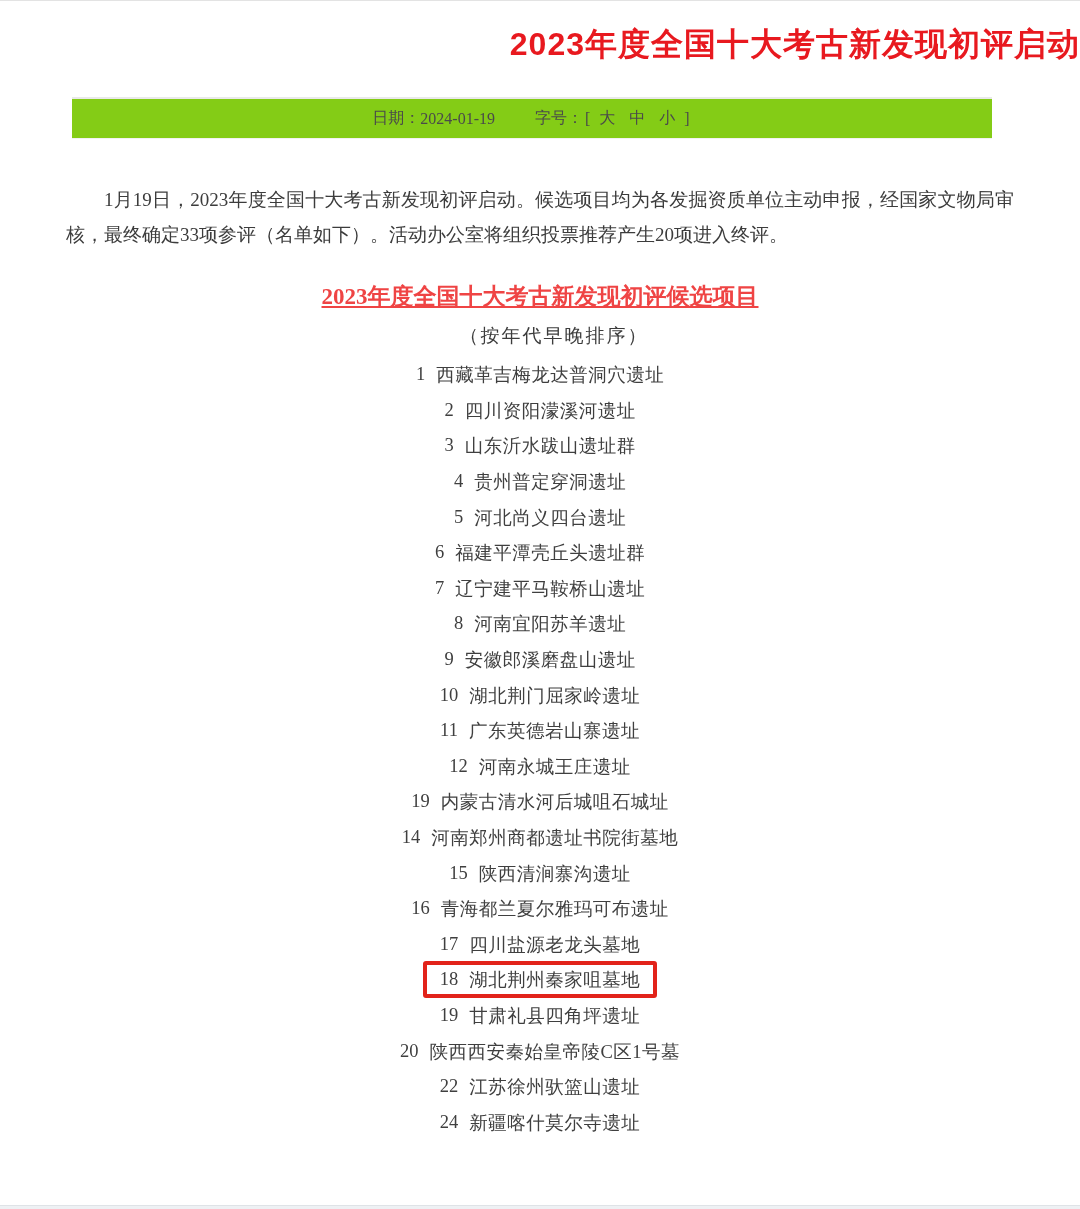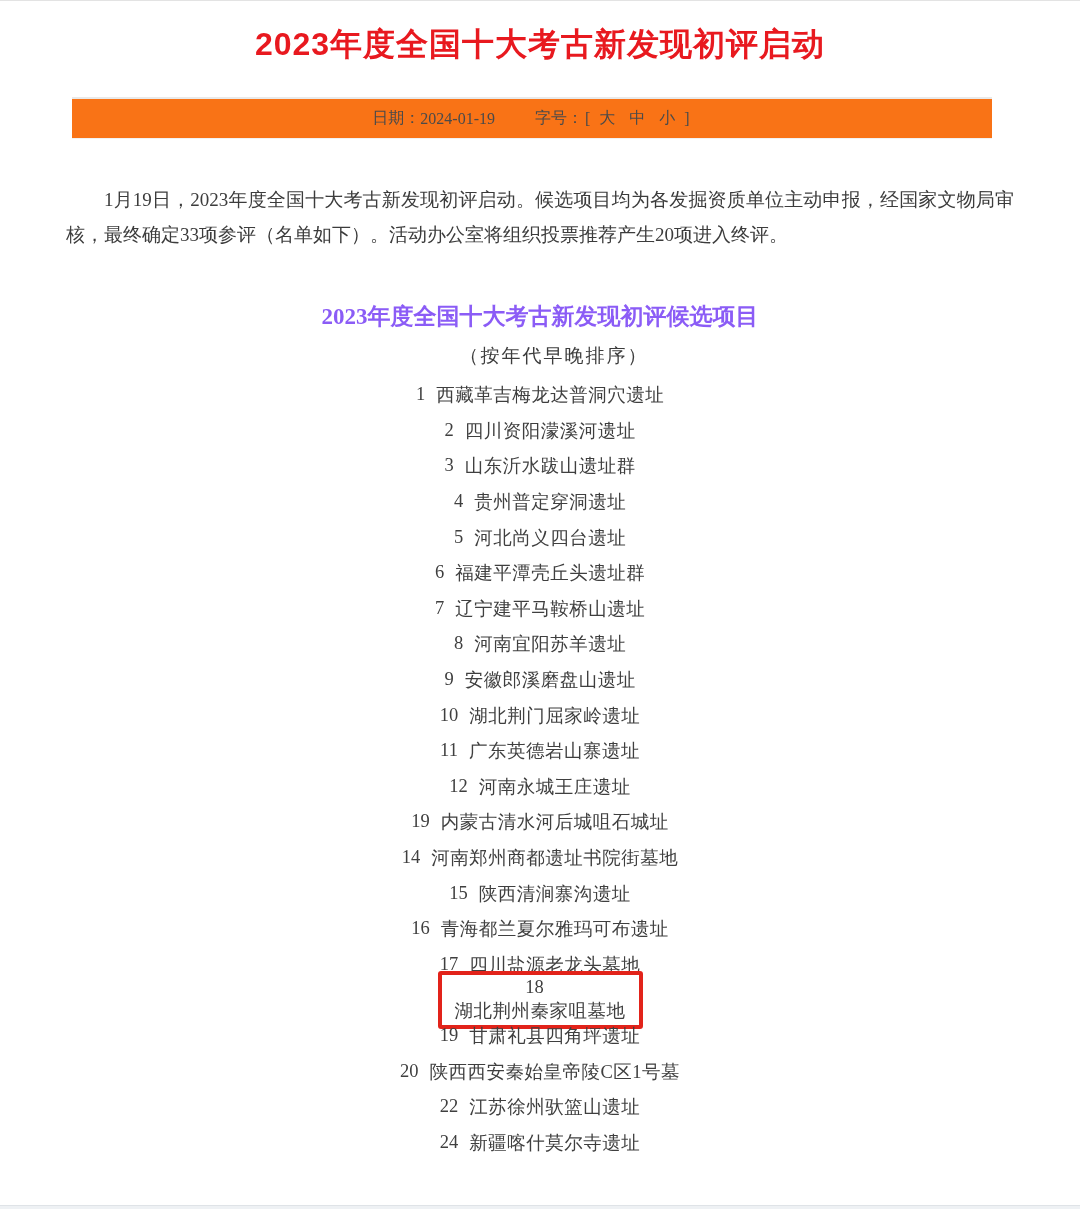--- a/index.html
+++ b/index.html
@@ -11,55 +11,56 @@
   body{
     width:1080px;height:1209px;
     position:relative;overflow:hidden;
     border-top:1px solid #e3e3e3;
     font-family:"Liberation Serif","DejaVu Serif",serif;
     color:#3c3c3c;
   }
   
   .page-title{
     margin-top:24px;
-    text-align:center;
+    text-align:right;
     font-family:"Liberation Sans","DejaVu Sans",sans-serif;
     font-size:32px;line-height:38px;font-weight:600;
     color:var(--title-red);
     letter-spacing:1px;
   }
   
   .meta-bar{
     margin-left:72px;margin-top:34px;
     width:920px;height:42px;
-    background:#f97316;
+    background:#84cc16;
     border-top:2px solid #e9e9e9;
     border-bottom:1px solid #f2f2f2;
     display:flex;align-items:center;justify-content:center;
     font-size:16px;color:#4a4a4a;
   }
   .meta-group{display:inline-flex;align-items:center;}
   .meta-gap{display:inline-block;width:40px;}
   .size-btn{
     display:inline-block;margin:0 7px;cursor:pointer;
   }
   .bracket{color:#4a4a4a;margin:0 2px;}
   
   .intro{
     margin:43px 66px 0 66px;
     font-size:19px;line-height:35px;
     text-indent:2em;text-align:justify;
     color:#3c3c3c;
   }
   
   .list-title{
-    margin-top:52px;
+    margin-top:32px;
     text-align:center;
     font-size:23px;line-height:26px;font-weight:bold;
-    color:#8b5cf6;
+    color:#ef4444;
+    text-decoration:underline;
   }
   .list-note{
     margin-top:15px;
     text-align:center;
     font-size:19px;line-height:22px;
     color:#3c3c3c;
     letter-spacing:2px;
     margin-left:28px;
   }
   
@@ -69,21 +70,20 @@
     display:flex;align-items:center;justify-content:center;
     font-size:18.5px;color:#3f3f3f;
   }
   .row-inner{
     display:inline-flex;align-items:center;
     padding:2px 13px;
     border:4px solid transparent;border-radius:3px;
   }
   .list-row.highlighted .row-inner{
     border-color:var(--highlight-red);
-    flex-direction:column;
   }
   .item-num{margin-right:11px;}
   .item-name{letter-spacing:0.5px;}
   
   .bottom-strip{
     position:absolute;left:0;bottom:0;
     width:100%;height:4px;
     background:#eef1f4;
     border-top:1px solid #dfe3e7;
   }

